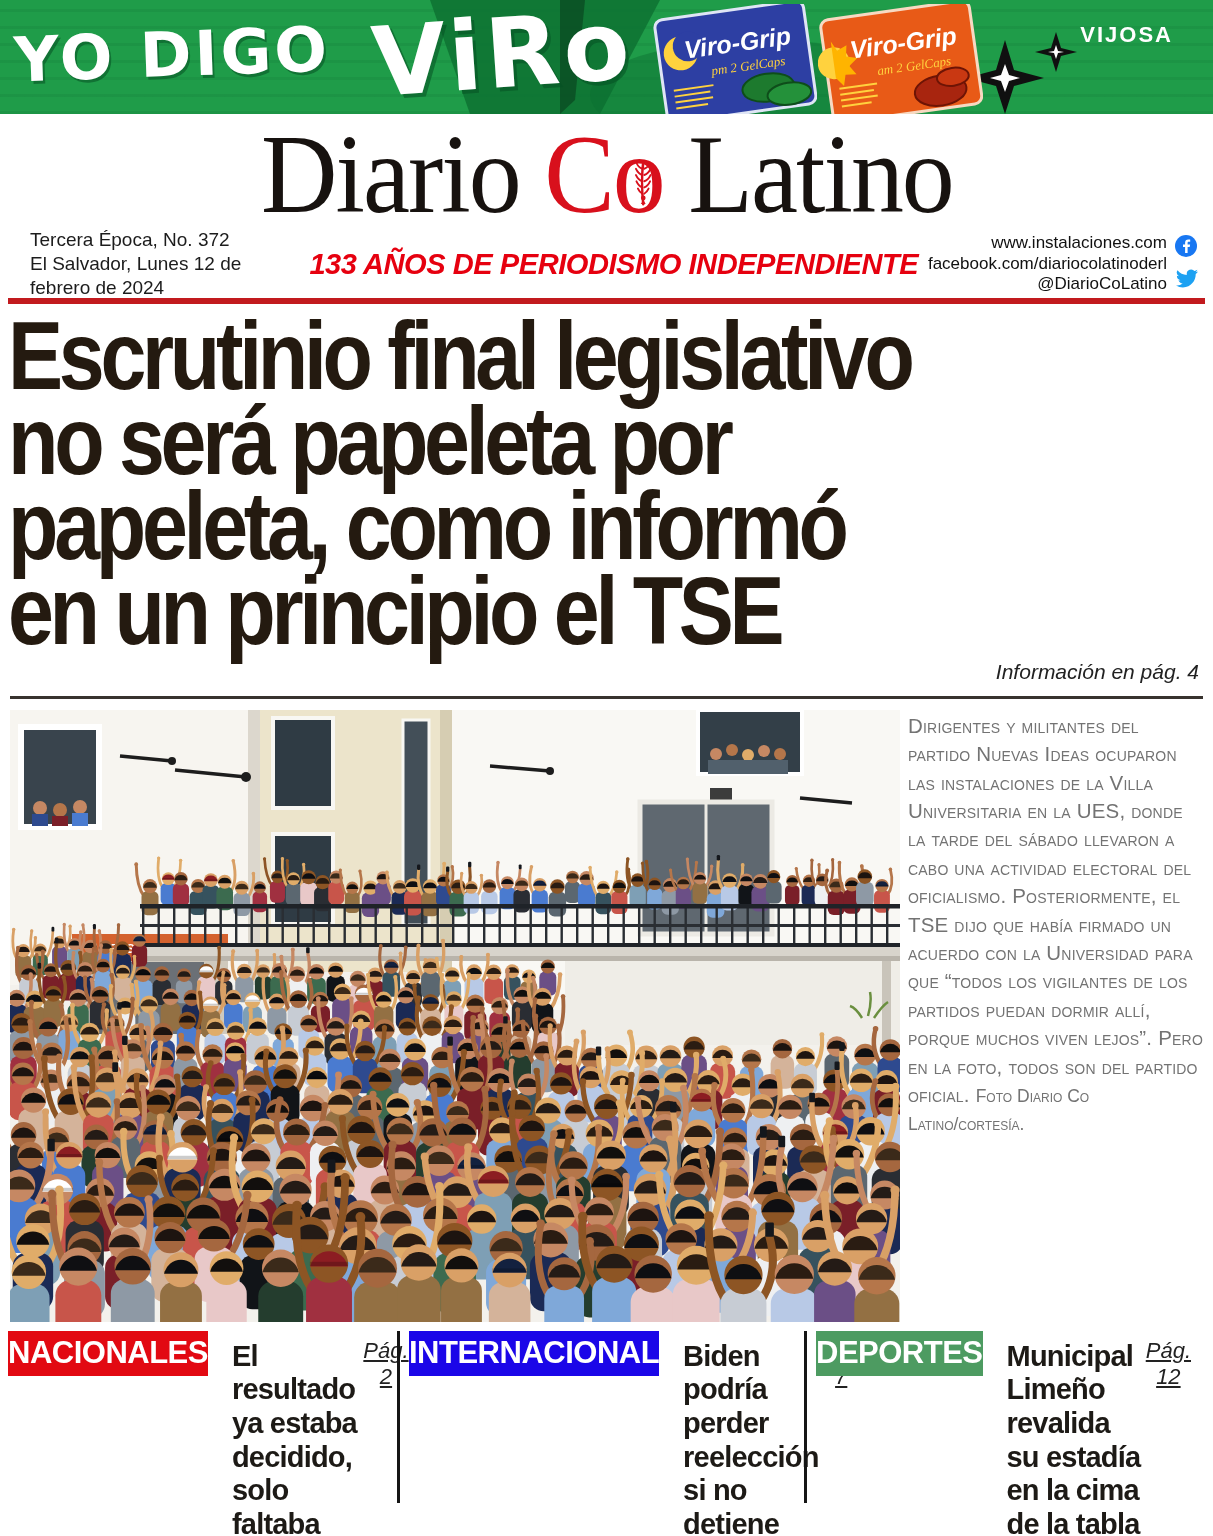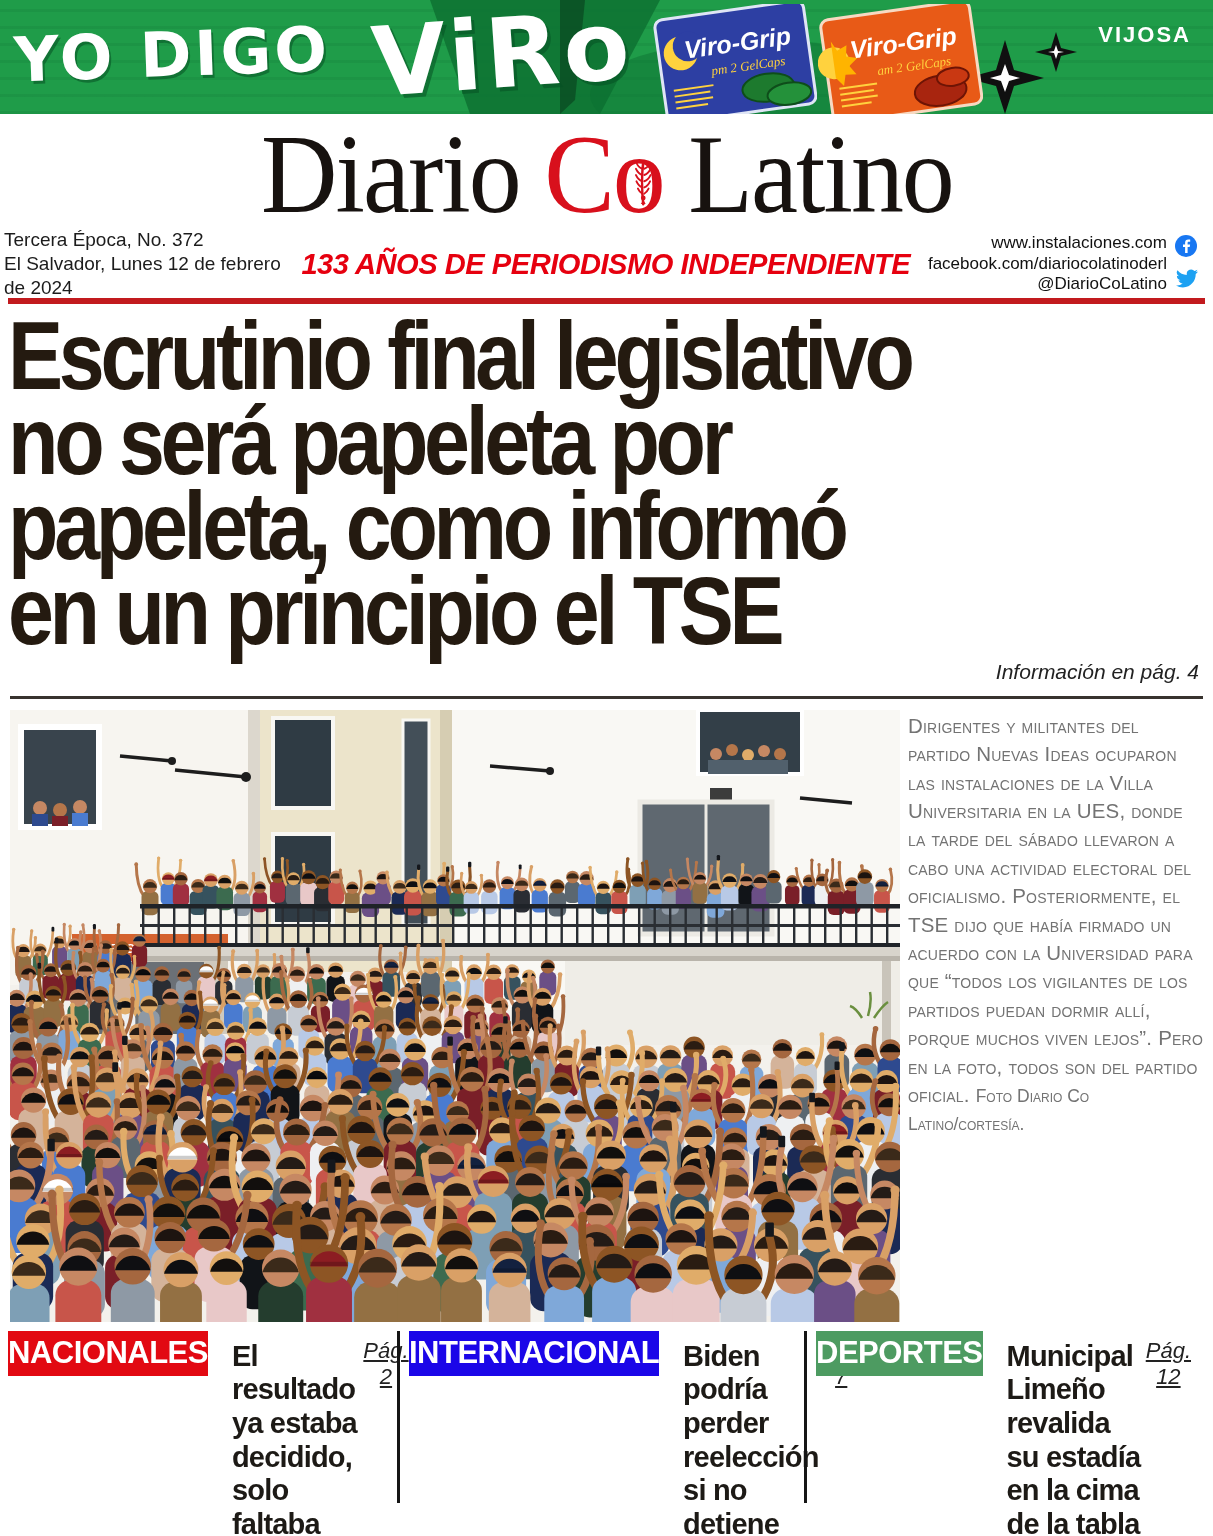--- a/index.html
+++ b/index.html
@@ -18,36 +18,36 @@
   .yo-digo {
     position:absolute; left:14px; top:18px; color:#fff; font-weight:bold;
     font-size:62px; letter-spacing:3px; transform:rotate(-2deg);
     font-family:"DejaVu Sans", sans-serif; text-shadow:2px 3px 0 rgba(6,80,35,.55);
   }
   .viro {
     position:absolute; left:372px; top:-2px; color:#fff; font-weight:bold;
     font-size:96px; letter-spacing:4px; transform:rotate(-4deg);
     font-family:"DejaVu Sans", sans-serif; text-shadow:3px 4px 0 rgba(6,80,35,.55);
   }
-  .vijosa { position:absolute; right:22px; top:22px; color:#fff; font-weight:bold; font-size:22px; letter-spacing:2px; }
+  .vijosa { position:absolute; right:40px; top:22px; color:#fff; font-weight:bold; font-size:22px; letter-spacing:2px; }
   .packet { position:absolute; top:4px; }
   .packet.blue { left:652px; }
   .packet.orange { left:818px; }
 
   
   .masthead { height:122px; display:flex; align-items:center; justify-content:center; }
   .paper-title {
     font-family:"Liberation Serif", serif; font-size:108px; line-height:1;
     color:#17120f; letter-spacing:-2px; white-space:nowrap; transform:scale(.98,1.04);
   }
   .paper-title .co { color:#d8101c; position:relative; display:inline-block; }
   .paper-title .co svg { position:absolute; right:8px; top:40px; }
 
   
-  .infobar { display:flex; align-items:center; padding:2px 14px 8px 4px; height:62px; }
+  .infobar { display:flex; align-items:center; padding:2px 14px 8px 30px; height:62px; }
   .edition { width:330px; font-size:19px; color:#1c1c1c; line-height:1.25; }
   .anni {
     flex:1; text-align:center; color:#e6000f; font-weight:bold; font-style:italic;
     font-size:30px; letter-spacing:-0.5px; transform:scaleX(.97); white-space:nowrap;
   }
   .contact { width:320px; display:flex; justify-content:flex-end; gap:8px; }
   .contact-lines { text-align:right; font-size:17px; line-height:1.2; color:#111; }
   .contact-icons { display:flex; flex-direction:column; justify-content:space-between; height:56px; padding-top:2px; }
 
   .red-rule { height:6px; background:#c21a1e; margin:0 8px; }

